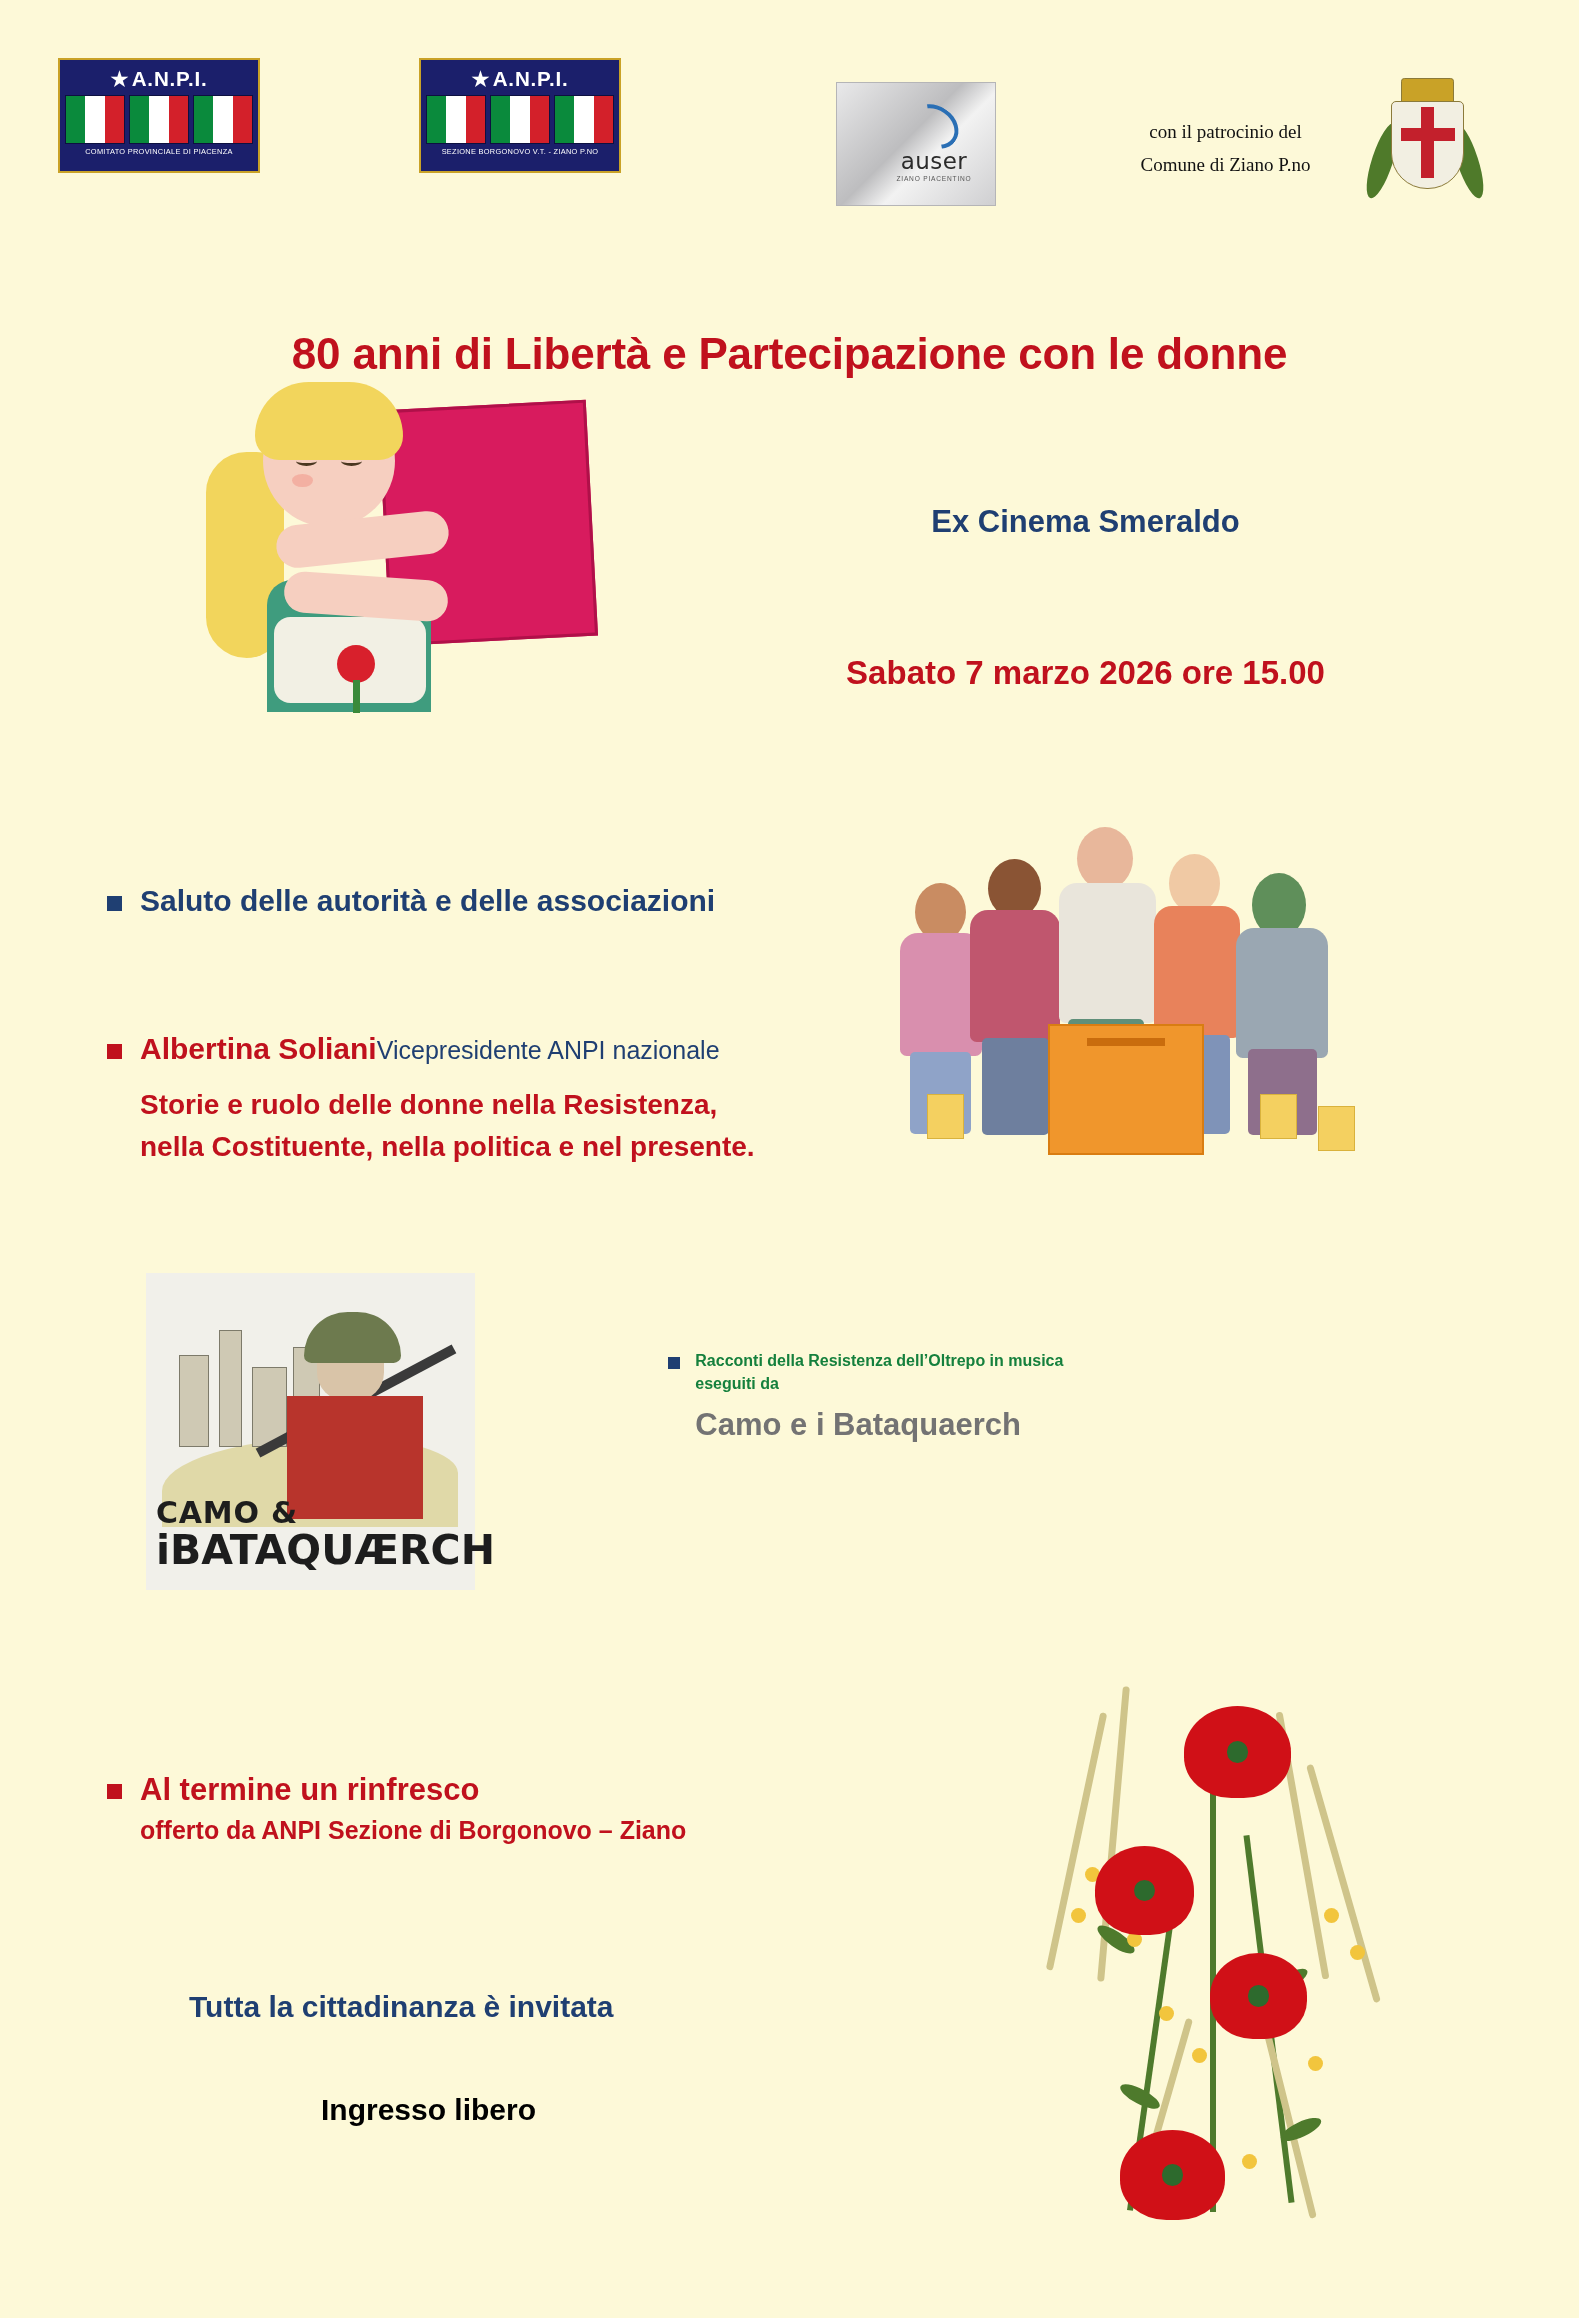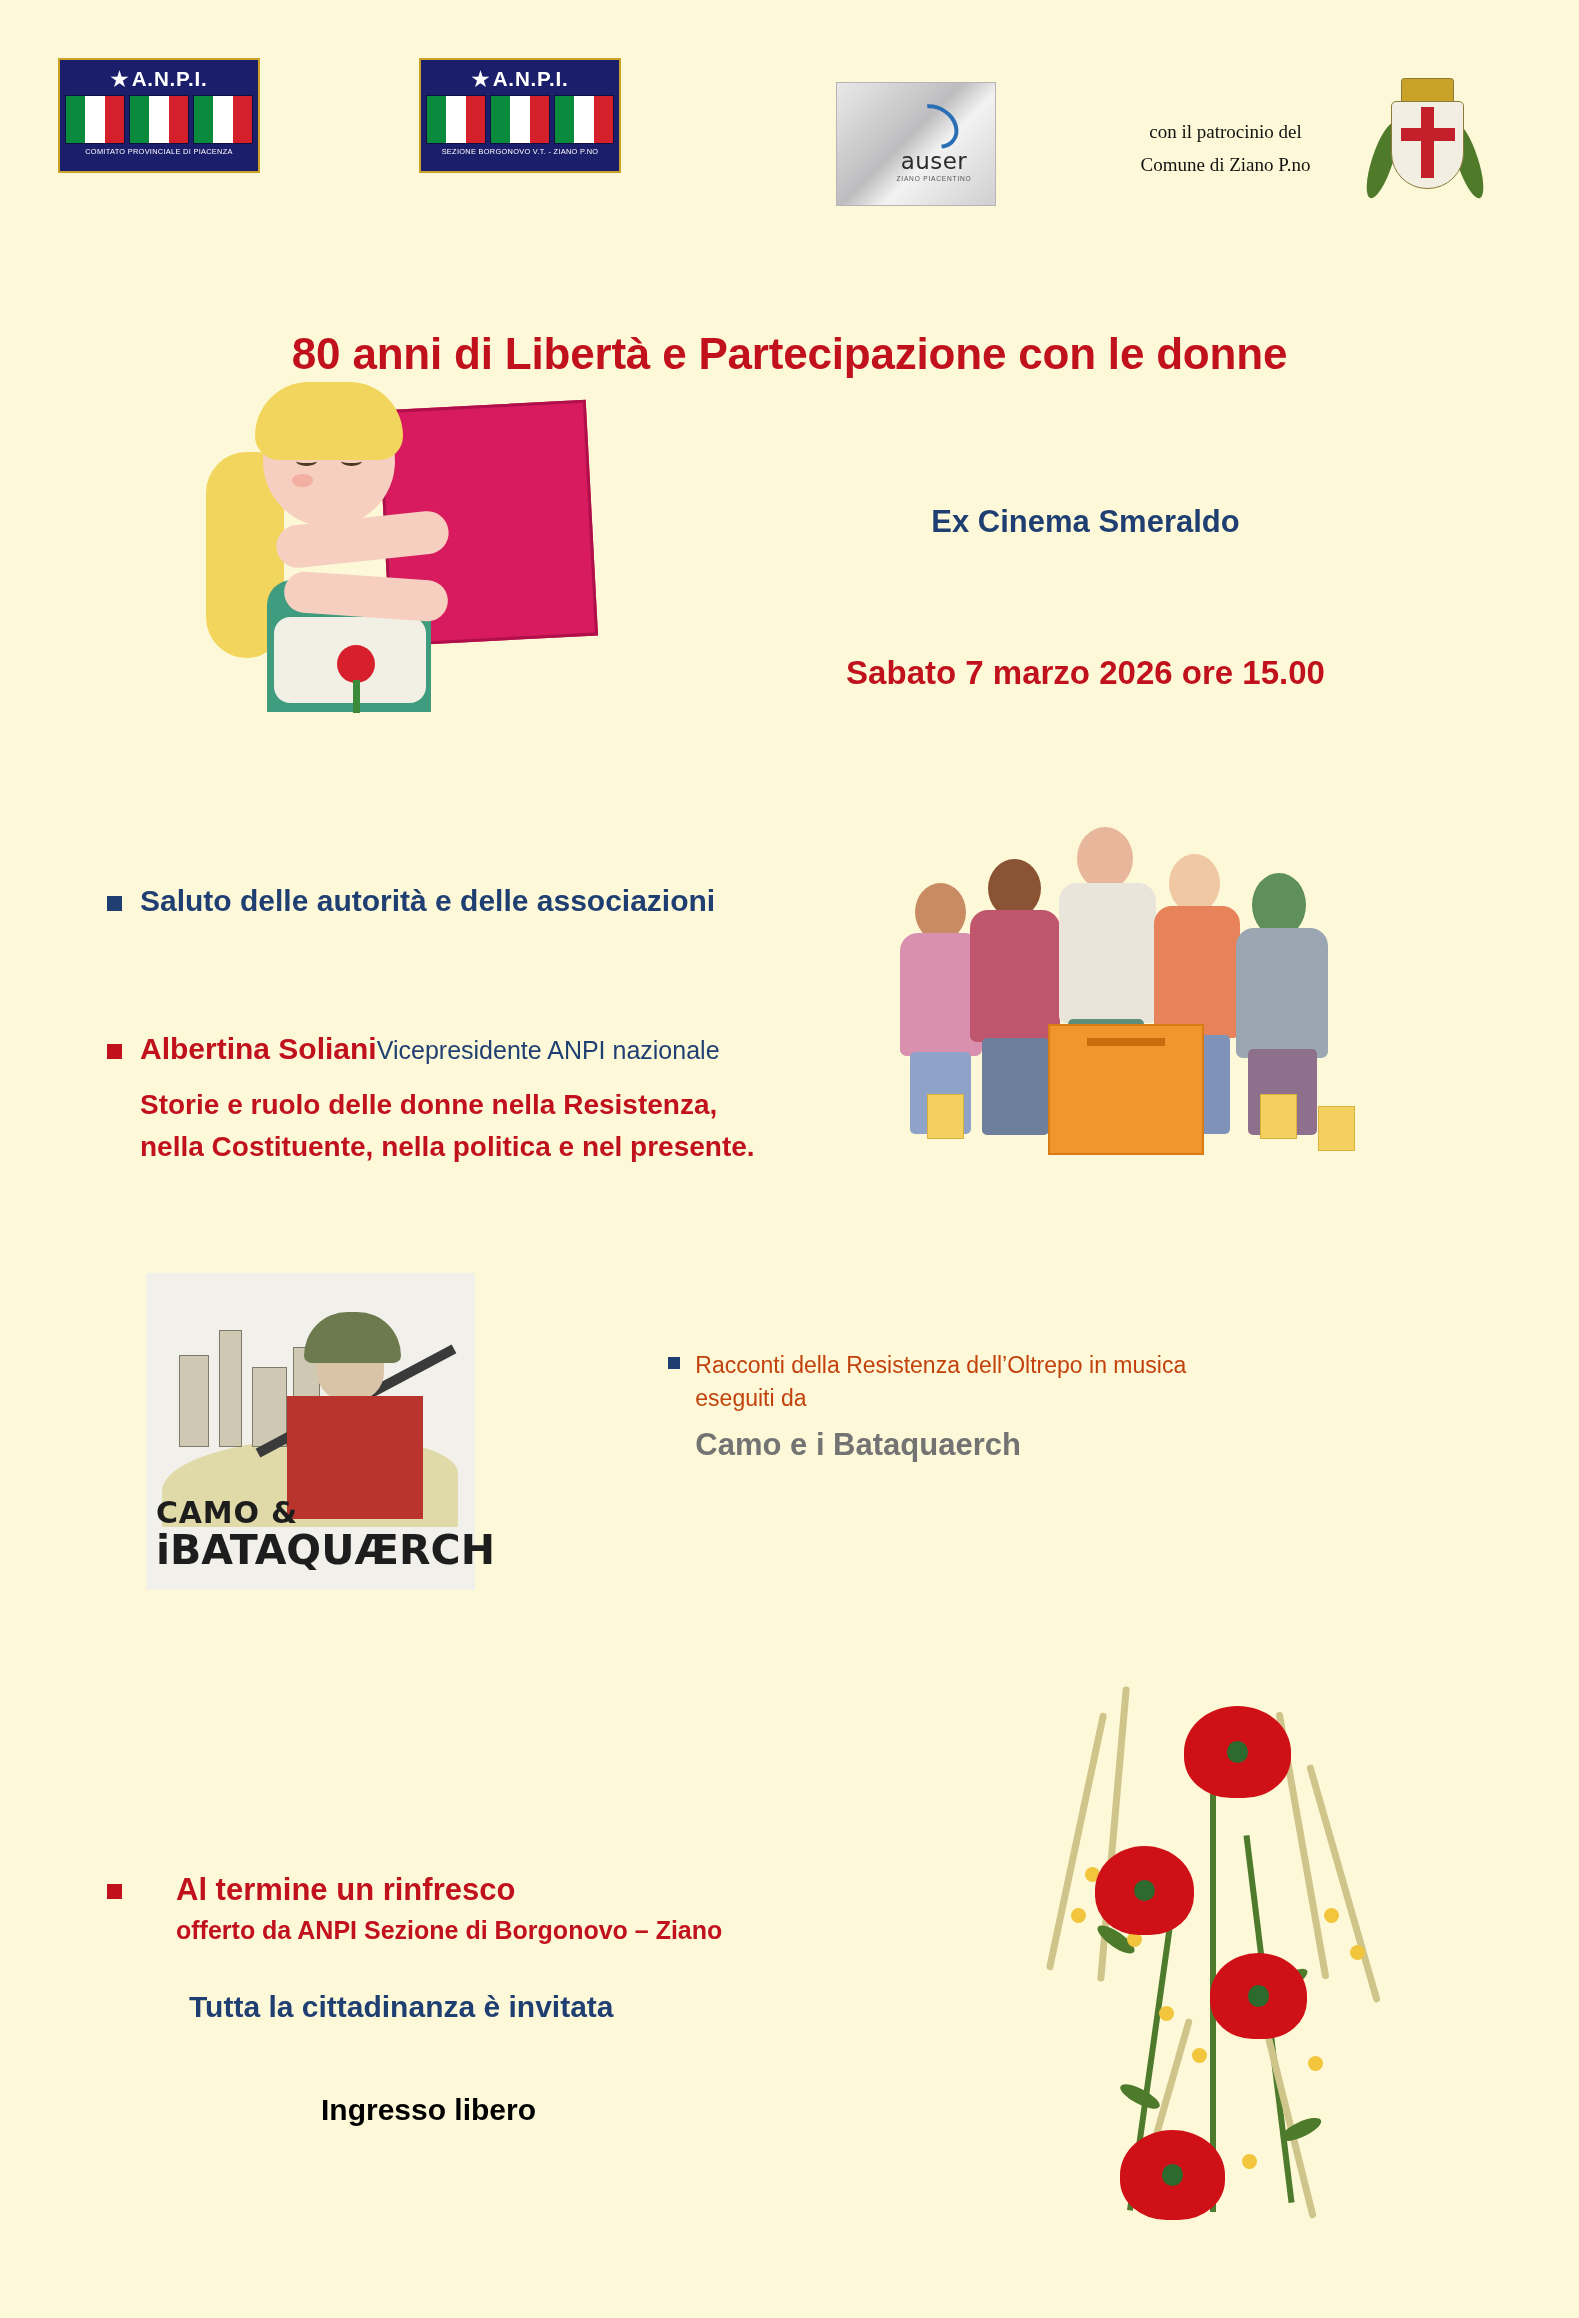--- a/index.html
+++ b/index.html
@@ -422,34 +422,34 @@
     font-family: "DejaVu Sans", sans-serif;
     font-weight: bold;
     line-height: 1.05;
   }
   .camo-text .l1 { font-size: 30px; letter-spacing: 0.8px; }
   .camo-text .l2 { font-size: 41px; letter-spacing: 0px; }
 
   
   #item-music { left: 668px; top: 1349px; width: 822px; }
   .music-line {
-    color: #c2410c;
-    font-size: 23px;
-    font-weight: normal;
+    color: #15803d;
+    font-size: 16px;
+    font-weight: bold;
     line-height: 1.45;
   }
   .band-name {
     margin-top: 11.5px;
     color: #737373;
     font-size: 31px;
     font-weight: bold;
   }
 
   
-  #item-rinfresco { left: 107px; top: 1872px; width: 864px; gap: 36px; }
+  #item-rinfresco { left: 107px; top: 1772px; width: 864px; }
   .rinfresco-1 {
     color: #c0111d;
     font-size: 31px;
     font-weight: bold;
   }
   .rinfresco-2 {
     margin-top: 8.2px;
     color: #c0111d;
     font-size: 25px;
     font-weight: bold;

